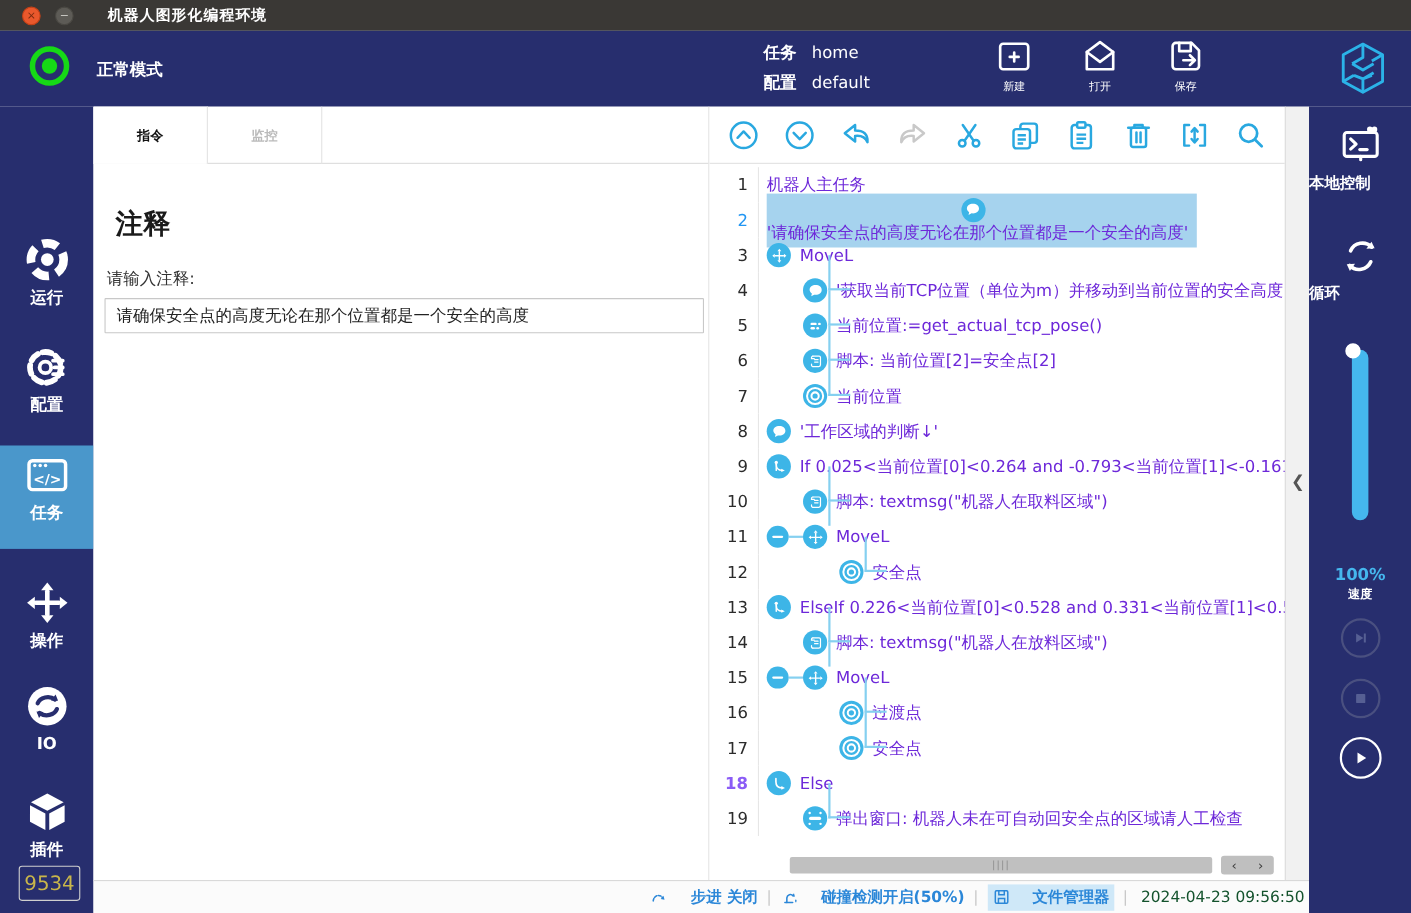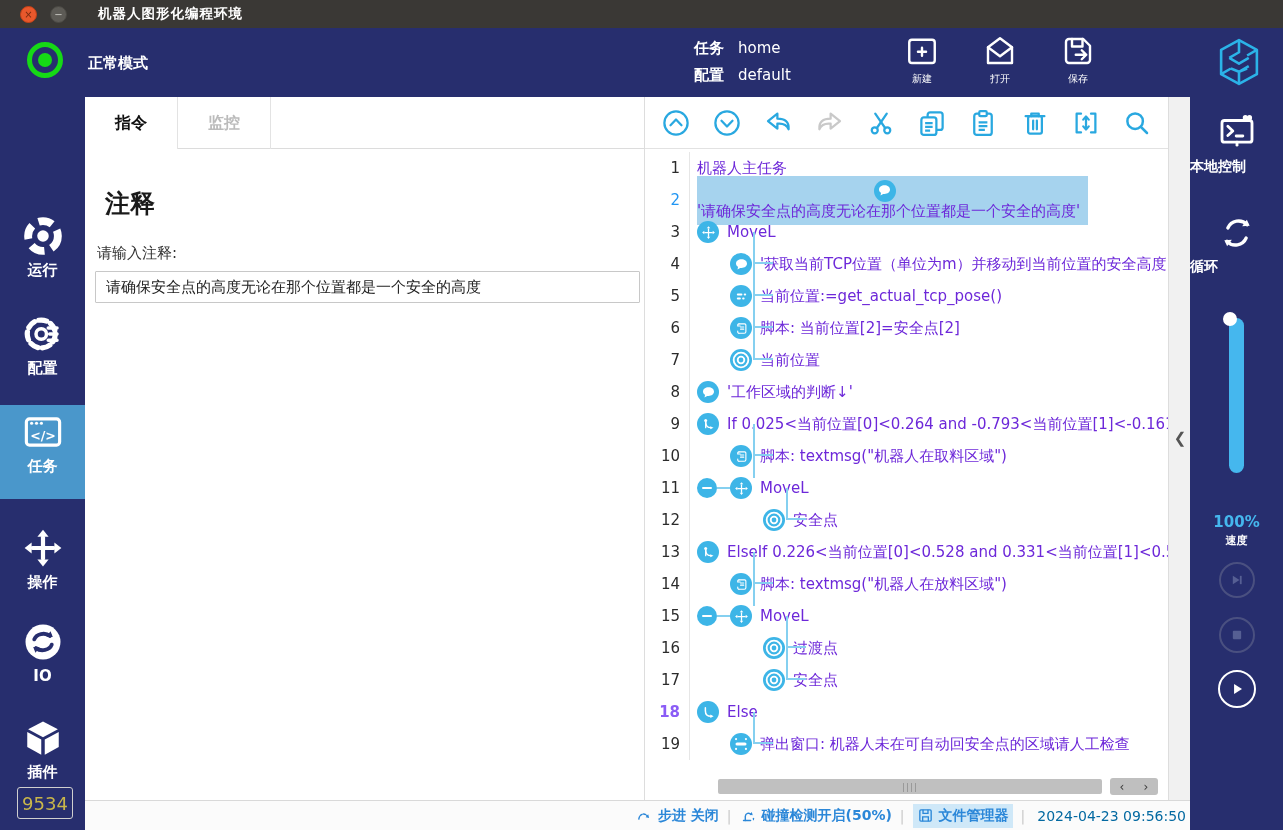--- a/index.html
+++ b/index.html
@@ -41,21 +41,21 @@
   .litem { position:absolute; left:0; width:85px; height:94px; text-align:center; color:#fff; cursor:pointer; }
   .litem svg { margin:6px auto 4px; }
   .litem .llabel { font-size:15px; font-weight:bold; }
   .litem.active { background:#4a97cb; }
   .lbadge { position:absolute; left:17px; bottom:11px; width:56px; height:32px; border:1px solid #cfcfcf;
     border-radius:3px; color:#c9b64a; font-size:18px; display:flex; align-items:center; justify-content:center; }
 
   
   .main-panel { position:absolute; left:85px; top:97px; width:560px; height:703px; background:#fff; border-right:1px solid #ddd; }
   .tabbar { height:52px; border-bottom:1px solid #dcdcdc; display:flex; }
-  .tab { width:93px; height:52px; line-height:52px; text-align:center; font-size:16px; font-weight:bold;
+  .tab { width:104px; height:52px; line-height:52px; text-align:center; font-size:12px; font-weight:bold;
     border-right:1px solid #e3e3e3; cursor:pointer; }
   .tab.active { color:#111; background:#fff; }
   .tab.inactive { color:#bbb; }
   .ed-title { margin:38px 0 0 20px; font-size:25px; font-weight:600; color:#1a1a1a; }
   .ed-label { margin:24px 0 0 12px; font-size:15px; color:#333; }
   .ed-input { display:block; margin:8px 10px 0 10px; width:calc(100% - 14px); height:32px;
     border:1px solid #c8c8c8; border-radius:1px; padding:0 10px; font-size:15px; color:#222;
     font-family:"DejaVu Sans", sans-serif; outline:none; }
 
   
@@ -114,24 +114,24 @@
   .speed .lbl { color:#fff; font-weight:bold; font-size:11px; margin-top:2px; }
   .cbtn { position:absolute; left:50%; transform:translateX(-50%); border-radius:50%;
     display:flex; align-items:center; justify-content:center; cursor:pointer; }
   .cbtn.disabled { width:36px; height:36px; border:2px solid #4a5080; }
   .cbtn.play { width:38px; height:38px; border:2.5px solid #fff; }
 
   
   .statusbar { position:absolute; left:85px; bottom:0; width:1105px; height:30px; background:#fbfbfb;
     border-top:1px solid #d9d9d9; display:flex; align-items:center; justify-content:flex-end;
     font-size:14px; padding-right:4px; }
-  .sitem { display:flex; align-items:center; gap:5px; color:#2b87d8; font-weight:bold; cursor:pointer; }
+  .sitem { display:flex; align-items:center; gap:20px; color:#2b87d8; font-weight:bold; cursor:pointer; }
   .sitem.hl { background:#cfe8f8; padding:3px 4px; }
   .ssep { color:#c9c9c9; margin:0 8px; font-weight:normal; }
-  .stime { color:#0369a1; font-size:14px; margin-left:4px; }
+  .stime { color:#14532d; font-size:14px; margin-left:4px; }
 </style>
 </head>
 <body>
 
 <div class="titlebar">
   <div class="winbtn close">×</div>
   <div class="winbtn min">−</div>
   <div class="wintitle">机器人图形化编程环境</div>
 </div>
 

